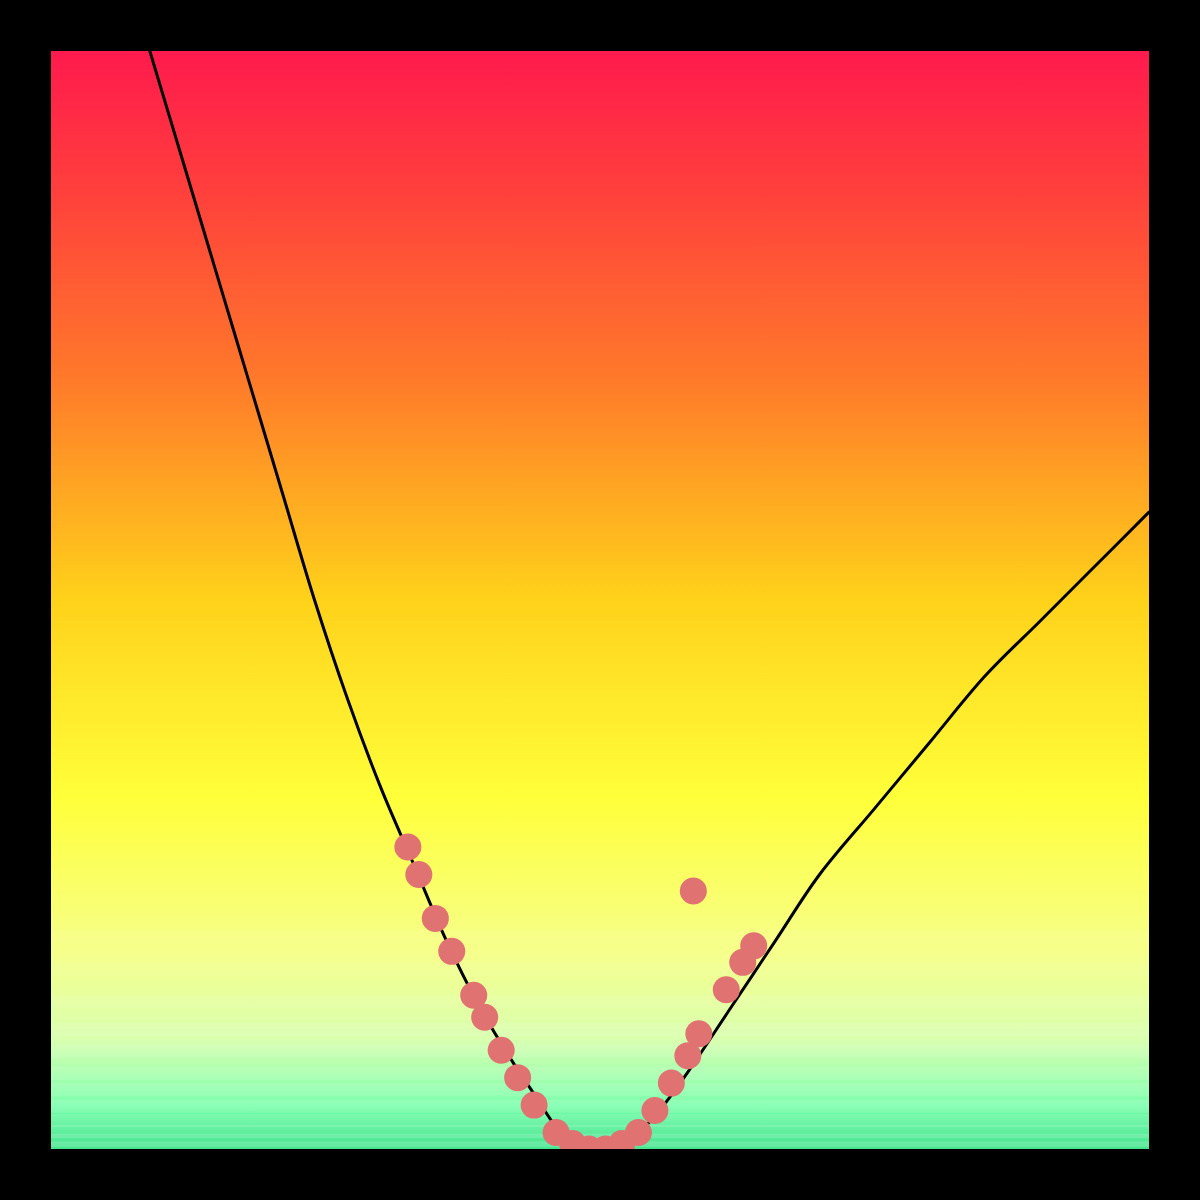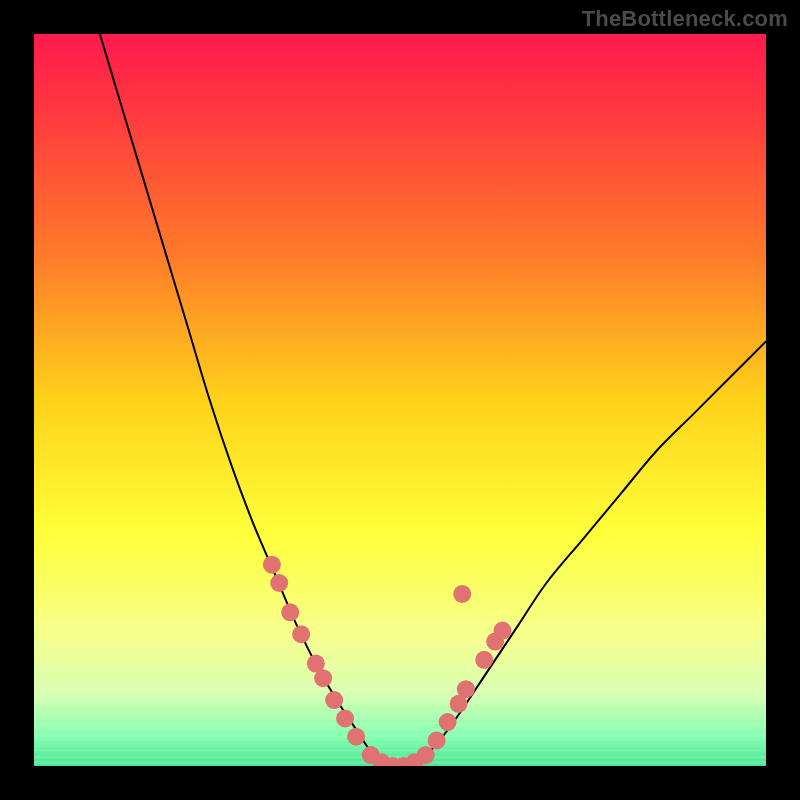--- a/index.html
+++ b/index.html
@@ -27,21 +27,20 @@
     top: 34px;
     width: 732px;
     height: 732px;
   }
   svg { display: block; }
 </style>
 </head>
 <body>
 
 <div class="frame">
-  <div class="watermark">TheBottleneck.com</div>
   <div class="plot">
     <svg id="chart-svg" width="732" height="732" viewBox="0 0 732 732">
         <defs>
           <linearGradient id="bg-grad" x1="0" y1="0" x2="0" y2="1">
             <stop offset="0%" stop-color="#ff1a4d"></stop>
             <stop offset="12%" stop-color="#ff3d3d"></stop>
             <stop offset="30%" stop-color="#ff7a2a"></stop>
             <stop offset="50%" stop-color="#ffd21a"></stop>
             <stop offset="68%" stop-color="#ffff3a"></stop>
             <stop offset="82%" stop-color="#f6ff8a"></stop>

